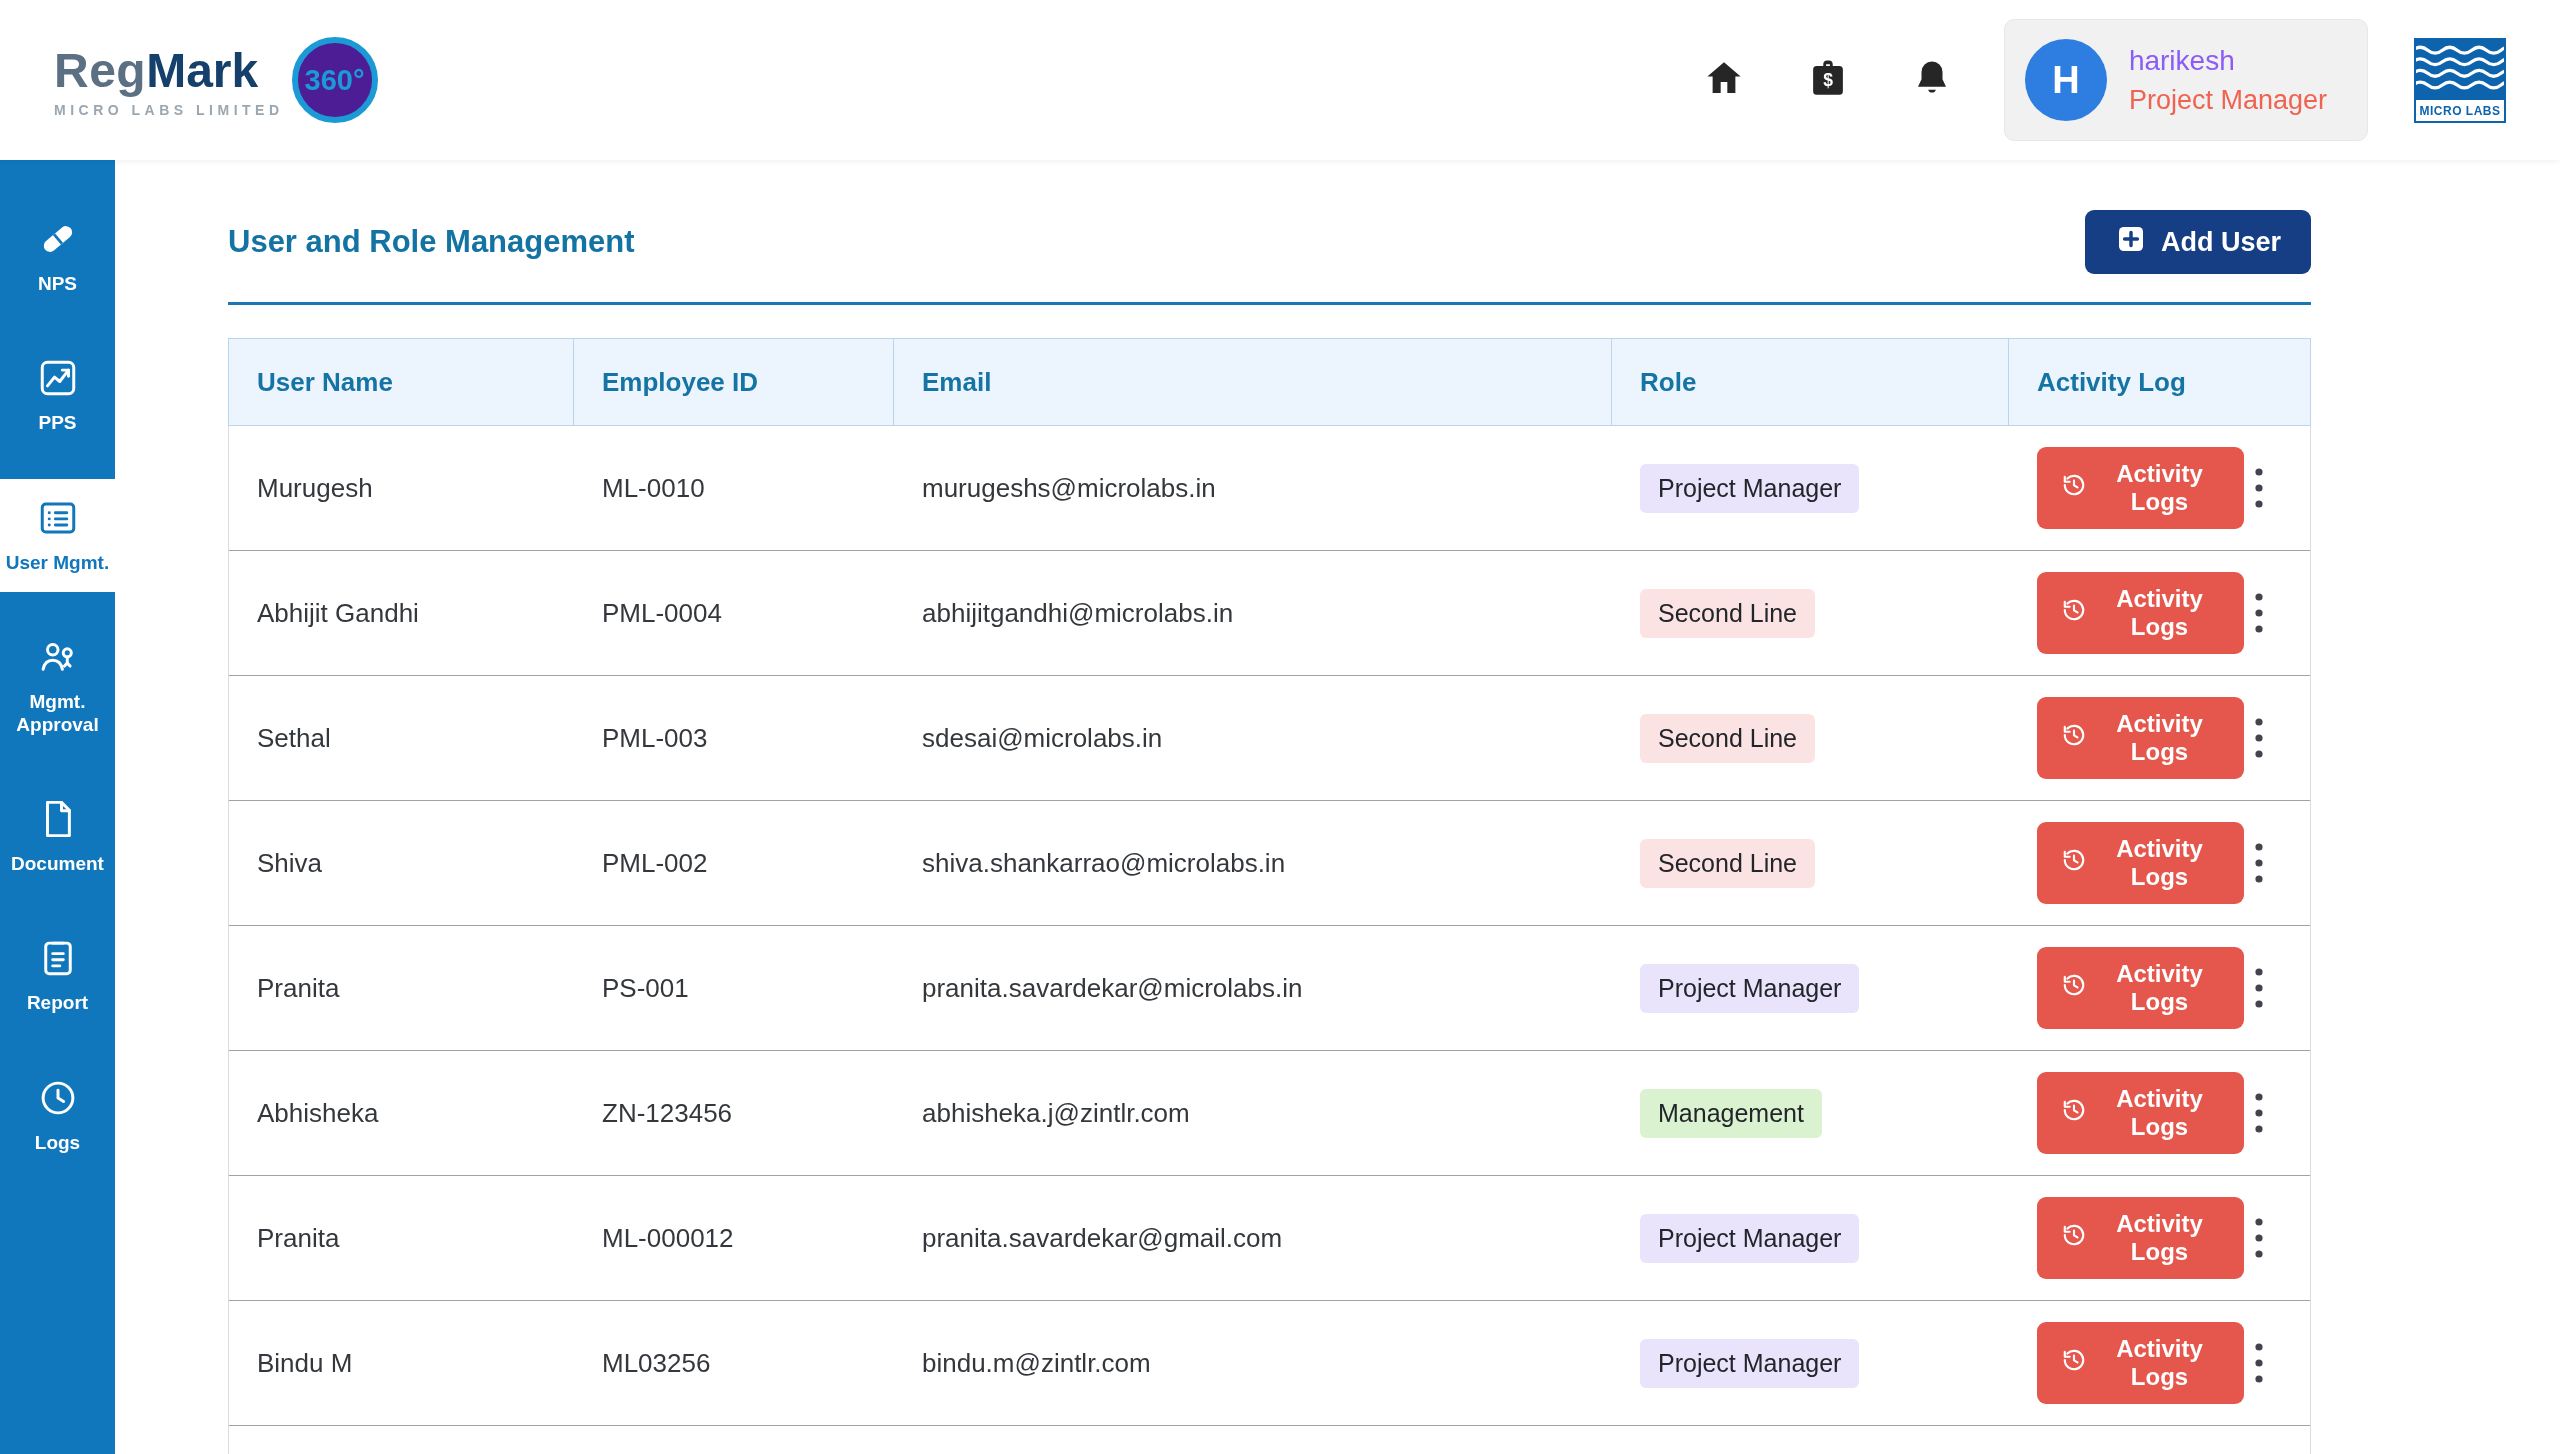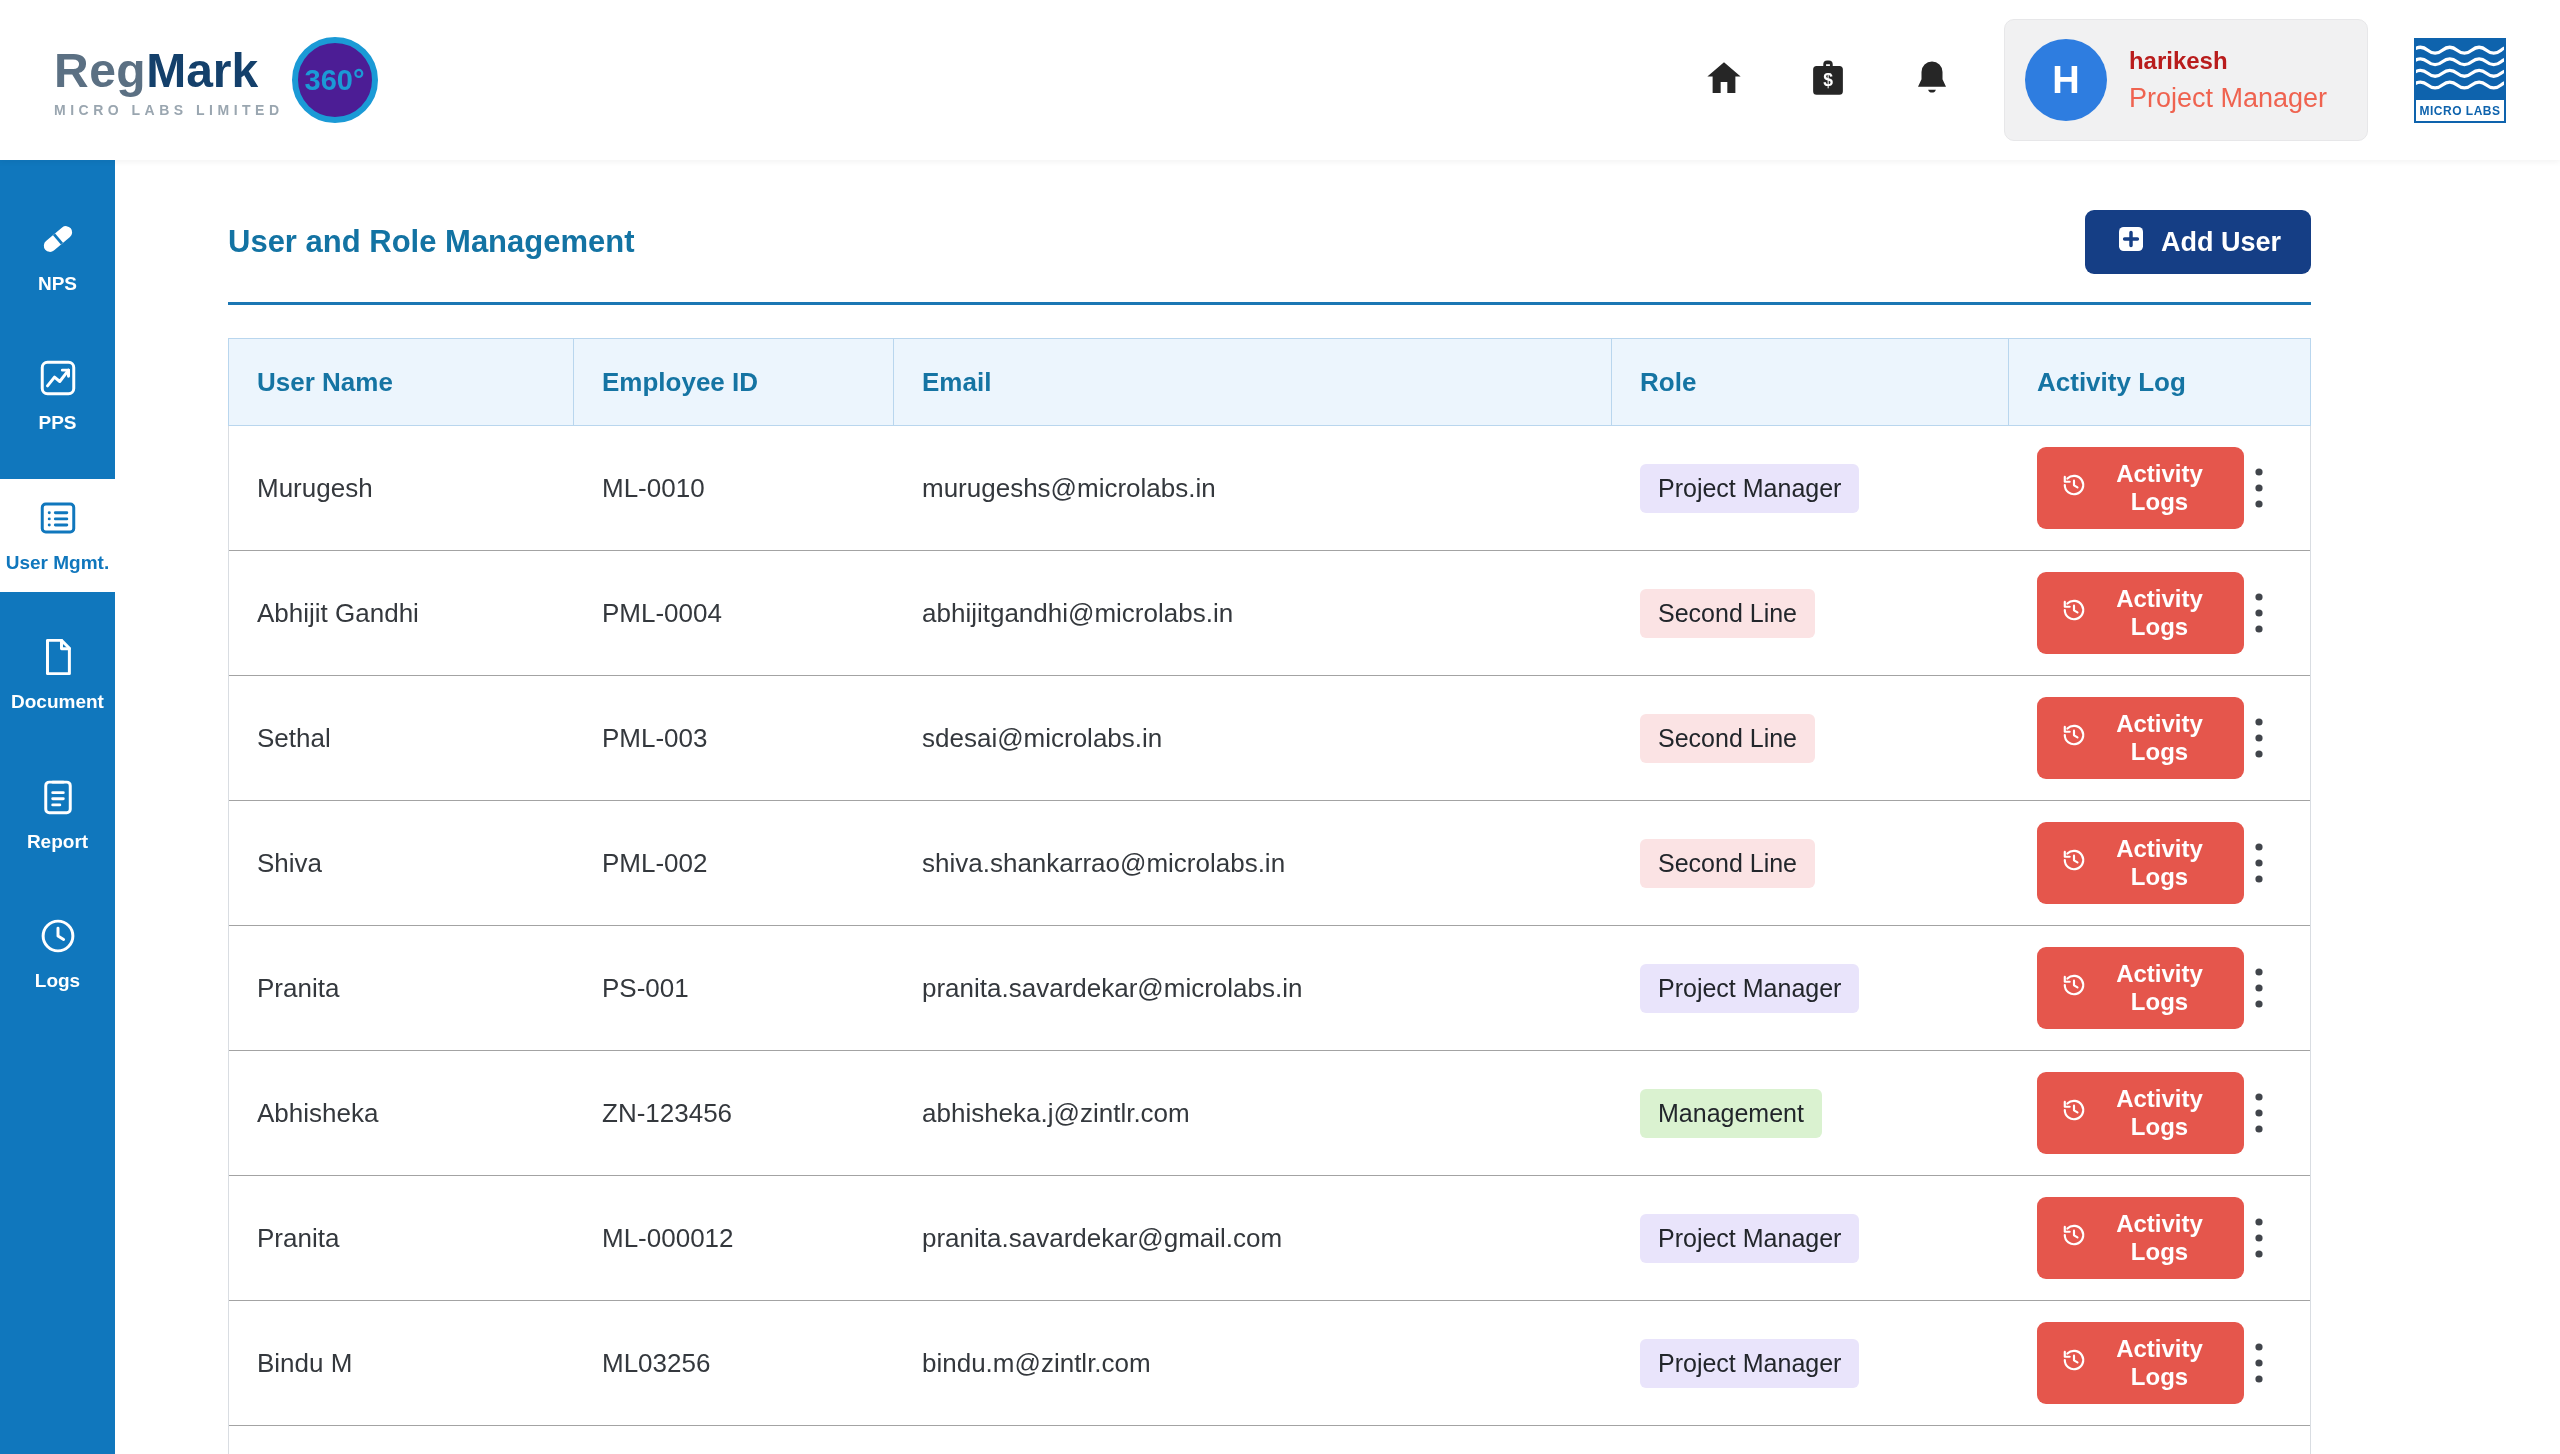--- a/index.html
+++ b/index.html
@@ -20,21 +20,21 @@
     color:#1b9ad6; font-weight:800; font-size:29px; background:#4c1d95; }
   .topbar-spacer { flex:1; }
   .icon-btn { width:48px; height:48px; display:flex; align-items:center; justify-content:center;
     margin-left:56px; cursor:pointer; }
   .icon-btn svg { width:42px; height:42px; }
   .user-card { margin-left:48px; height:122px; background:#f1f1f2; border:1px solid #e7e7e9;
     border-radius:10px; display:flex; align-items:center; padding:0 40px 0 20px; min-width:360px; }
   .avatar { width:82px; height:82px; border-radius:50%; background:#2e7de0; color:#fff;
     display:flex; align-items:center; justify-content:center; font-size:38px; font-weight:700; }
   .user-meta { margin-left:22px; display:flex; flex-direction:column; gap:8px; }
-  .user-name { font-size:24px; font-weight:700; color:#b91c1c; }
+  .user-name { font-size:28px; font-weight:400; color:#8b5cf6; }
   .user-role { font-size:27px; color:#ef6350; }
   .corner-logo { margin-left:46px; width:92px; border:2px solid #0e63ad; }
   .corner-waves { display:block; width:100%; height:58px; background:#0e63ad; }
   .corner-logo-text { background:#fff; color:#0e63ad; font-size:12px; font-weight:800;
     text-align:center; letter-spacing:.5px; padding:4px 0 3px; border-top:2px solid #0e63ad; }
 
   
   .sidebar { position:absolute; left:0; top:160px; width:115px; height:1410px; background:#1077bd;
     display:flex; flex-direction:column; align-items:stretch; padding-top:40px; gap:26px; }
   .side-item { display:flex; flex-direction:column; align-items:center; gap:9px; padding:18px 4px;
@@ -168,20 +168,32 @@
           <line x1="10.5" y1="12.5" x2="17" y2="12.5"></line>
           <line x1="7" y1="16" x2="7.01" y2="16"></line>
           <line x1="10.5" y1="16" x2="17" y2="16"></line>
         </svg>
     </span>
     <span class="side-label">User Mgmt.</span>
   </div>
   <div class="side-item">
     <span>
       <svg viewBox="0 0 24 24" width="42" height="42" fill="none" stroke="currentColor" stroke-width="1.7" stroke-linecap="round" stroke-linejoin="round">
+          <circle cx="9" cy="7.8" r="3"></circle>
+          <path d="M3.5 19c.6-3.2 2.6-5.2 5.5-5.2s4.9 2 5.5 5.2"></path>
+          <circle cx="17.3" cy="9.6" r="2.3"></circle>
+          <path d="M17.3 12.2v3.1"></path>
+          <path d="M15.7 17.2l1.6-1.7 1.6 1.7"></path>
+        </svg>
+    </span>
+    <span class="side-label">Mgmt. Approval</span>
+  </div>
+  <div class="side-item">
+    <span>
+      <svg viewBox="0 0 24 24" width="42" height="42" fill="none" stroke="currentColor" stroke-width="1.7" stroke-linecap="round" stroke-linejoin="round">
           <path d="M6 2.5h8l4.5 4.5v14.5H6z"></path>
           <path d="M14 2.5v4.8h4.5"></path>
         </svg>
     </span>
     <span class="side-label">Document</span>
   </div>
   <div class="side-item">
     <span>
       <svg viewBox="0 0 24 24" width="42" height="42" fill="none" stroke="currentColor" stroke-width="1.7" stroke-linecap="round" stroke-linejoin="round">
           <rect x="5" y="3.5" width="14" height="17.5" rx="2"></rect>

